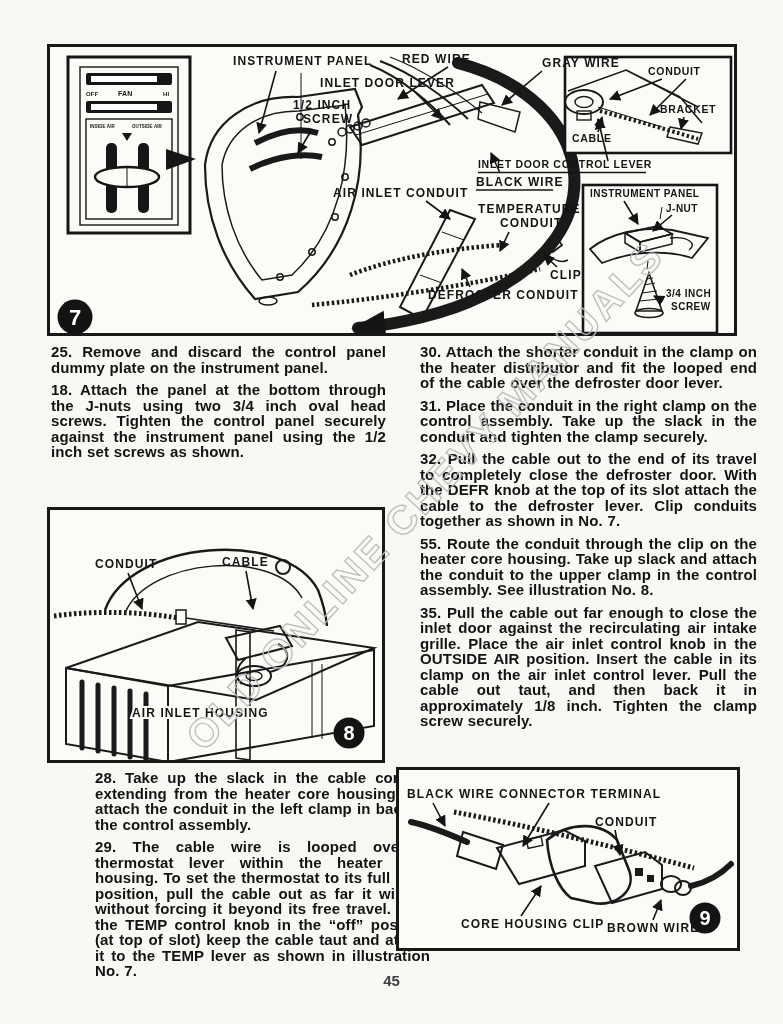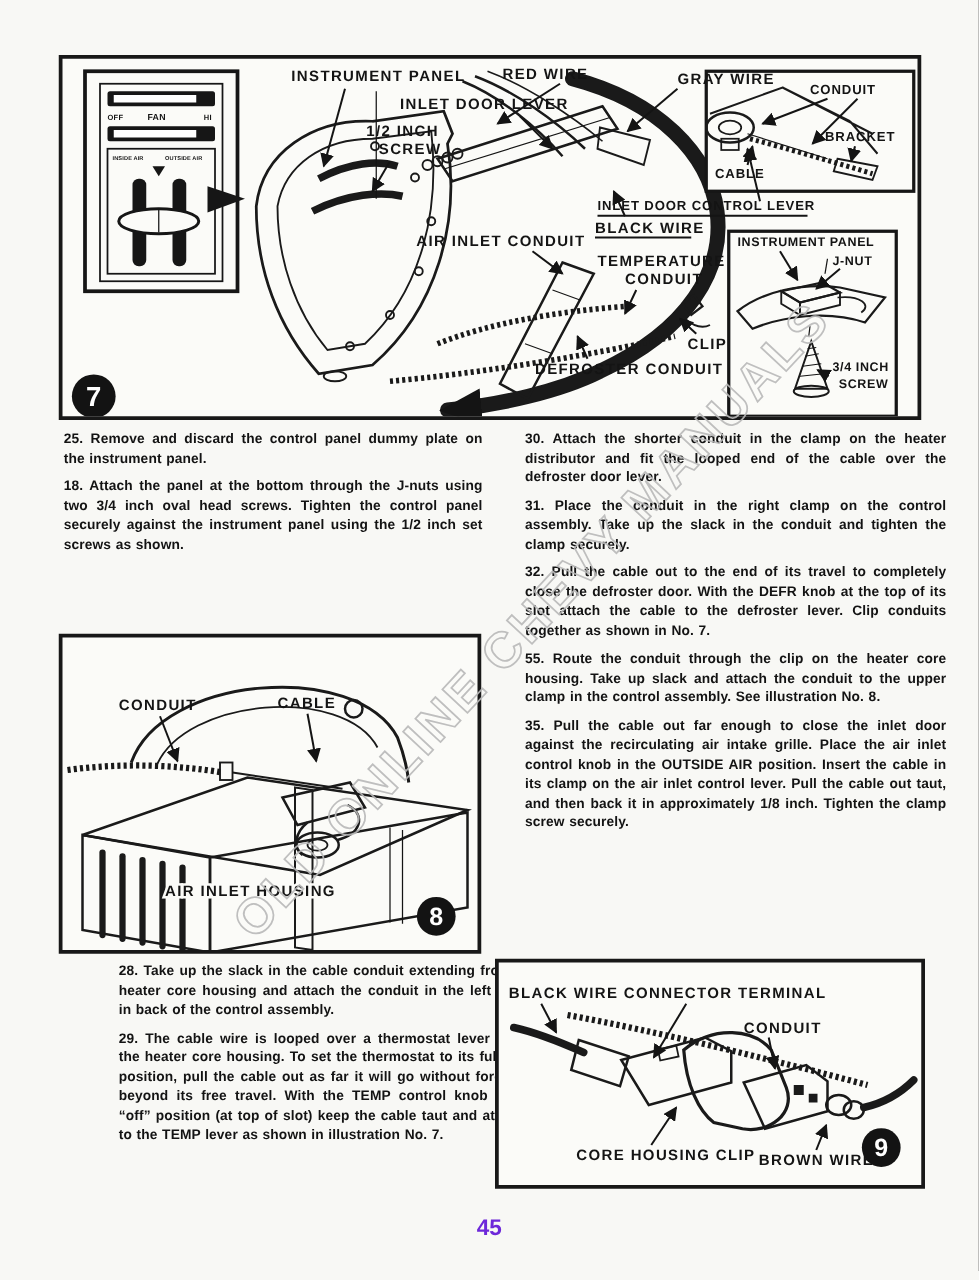--- a/index.html
+++ b/index.html
@@ -2,28 +2,28 @@
 <html><head>
 <meta charset="utf-8">
 <style>
   html,body{margin:0;padding:0;background:#6e6e6e;}
   .page{position:relative;width:783px;height:1024px;margin:0 auto;background:#f8f8f5;
         font-family:"Liberation Sans",sans-serif;overflow:hidden;}
   .figure{position:absolute;border:3px solid #181818;background:#fbfbf8;box-sizing:content-box;}
   #fig7{left:47px;top:44px;width:684px;height:286px;}
   #fig8{left:47px;top:507px;width:332px;height:250px;}
   #fig9{left:396px;top:767px;width:338px;height:178px;}
-  .col{position:absolute;color:#131313;font-weight:bold;font-size:11px;line-height:15.5px;
+  .col{position:absolute;color:#131313;font-weight:bold;font-size:15px;line-height:15.5px;
        text-align:justify;letter-spacing:0.1px;word-spacing:0.5px;}
   #col-left-upper{left:51px;top:344px;width:335px;}
   #col-right{left:420px;top:344px;width:337px;}
   #col-left-lower{left:51px;top:770px;width:335px;margin-left:44px;}
   .col p{margin:0 0 7px 0;}
   .pageno{position:absolute;left:0;right:0;top:972px;text-align:center;
-          font-weight:bold;font-size:18px;color:#6d28d9;}
+          font-weight:bold;font-size:15px;color:#404040;}
   svg{display:block;}
   svg text{font-family:"Liberation Sans",sans-serif;font-weight:bold;fill:#141414;}
   .lbl{font-size:12px;letter-spacing:1.1px;}
   .lbl-m{font-size:10.5px;letter-spacing:0.7px;}
   .lbl-s{font-size:10px;letter-spacing:0.5px;}
   .lbl-t{font-size:6px;letter-spacing:0.2px;}
   .lbl-tt{font-size:4.5px;letter-spacing:0.1px;}
   .badge-n{font-size:22px;fill:#ffffff;}
   .badge-n2{font-size:20px;fill:#ffffff;}
   .ln{stroke:#141414;stroke-width:1.6;fill:none;}

